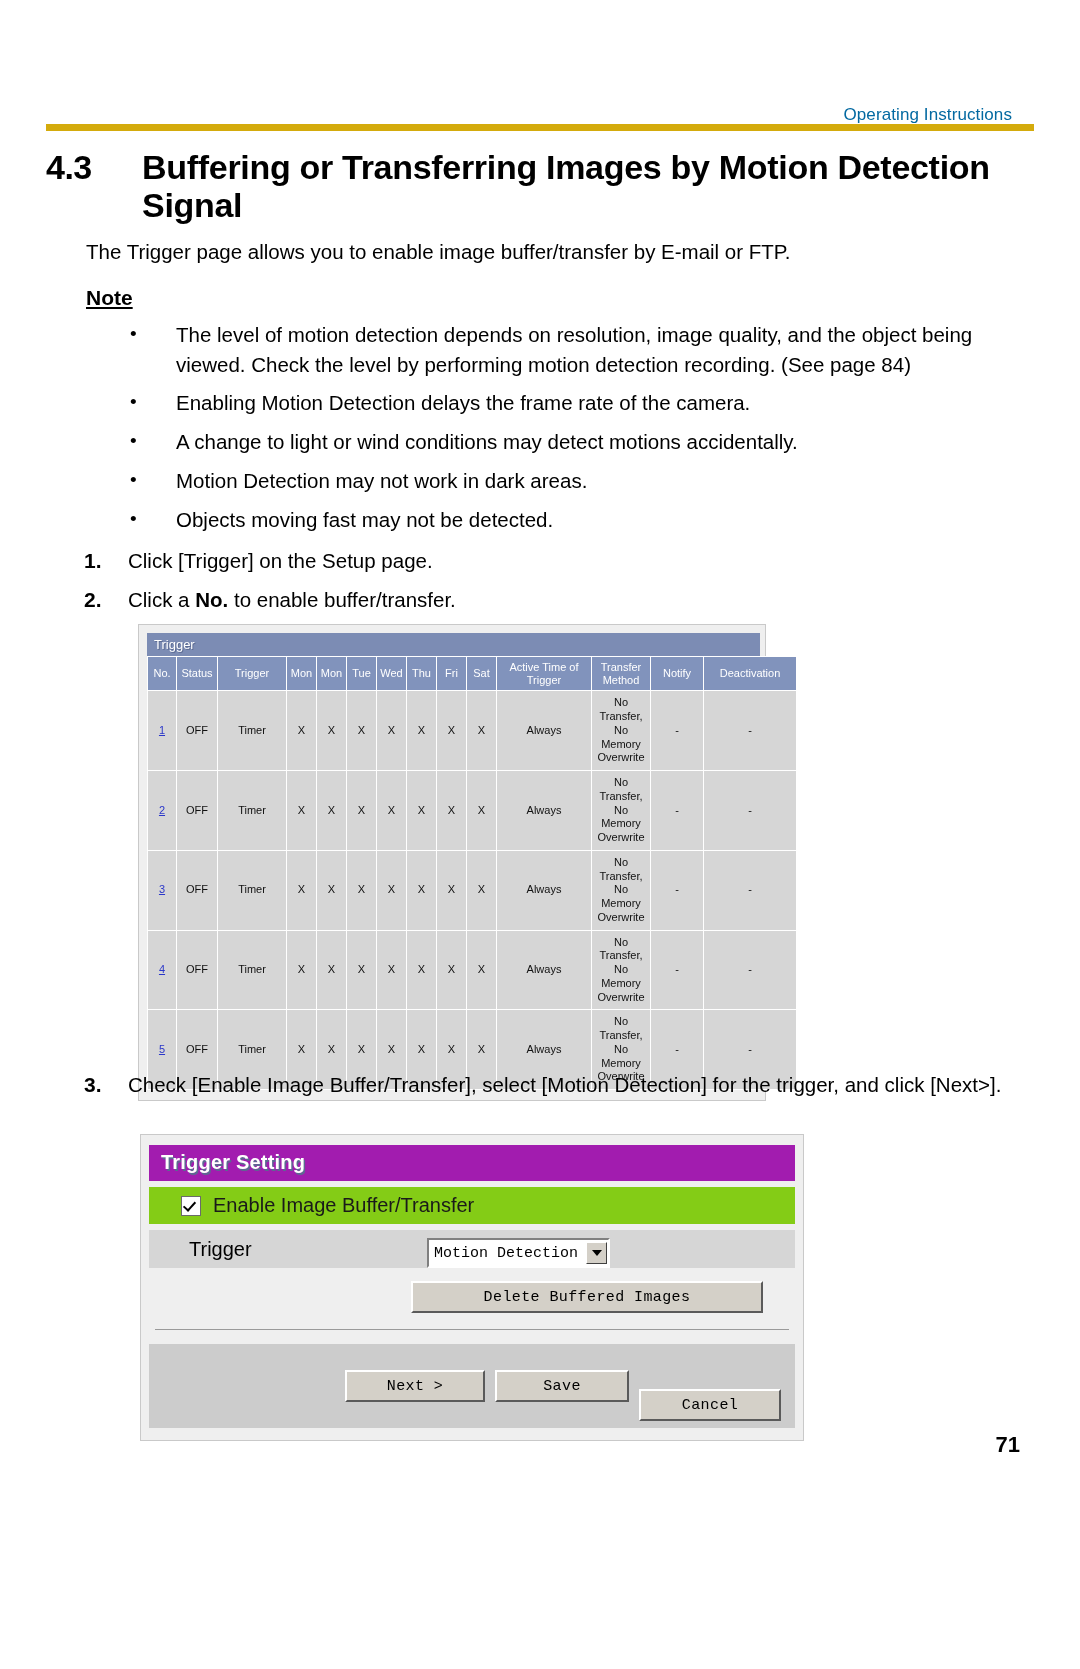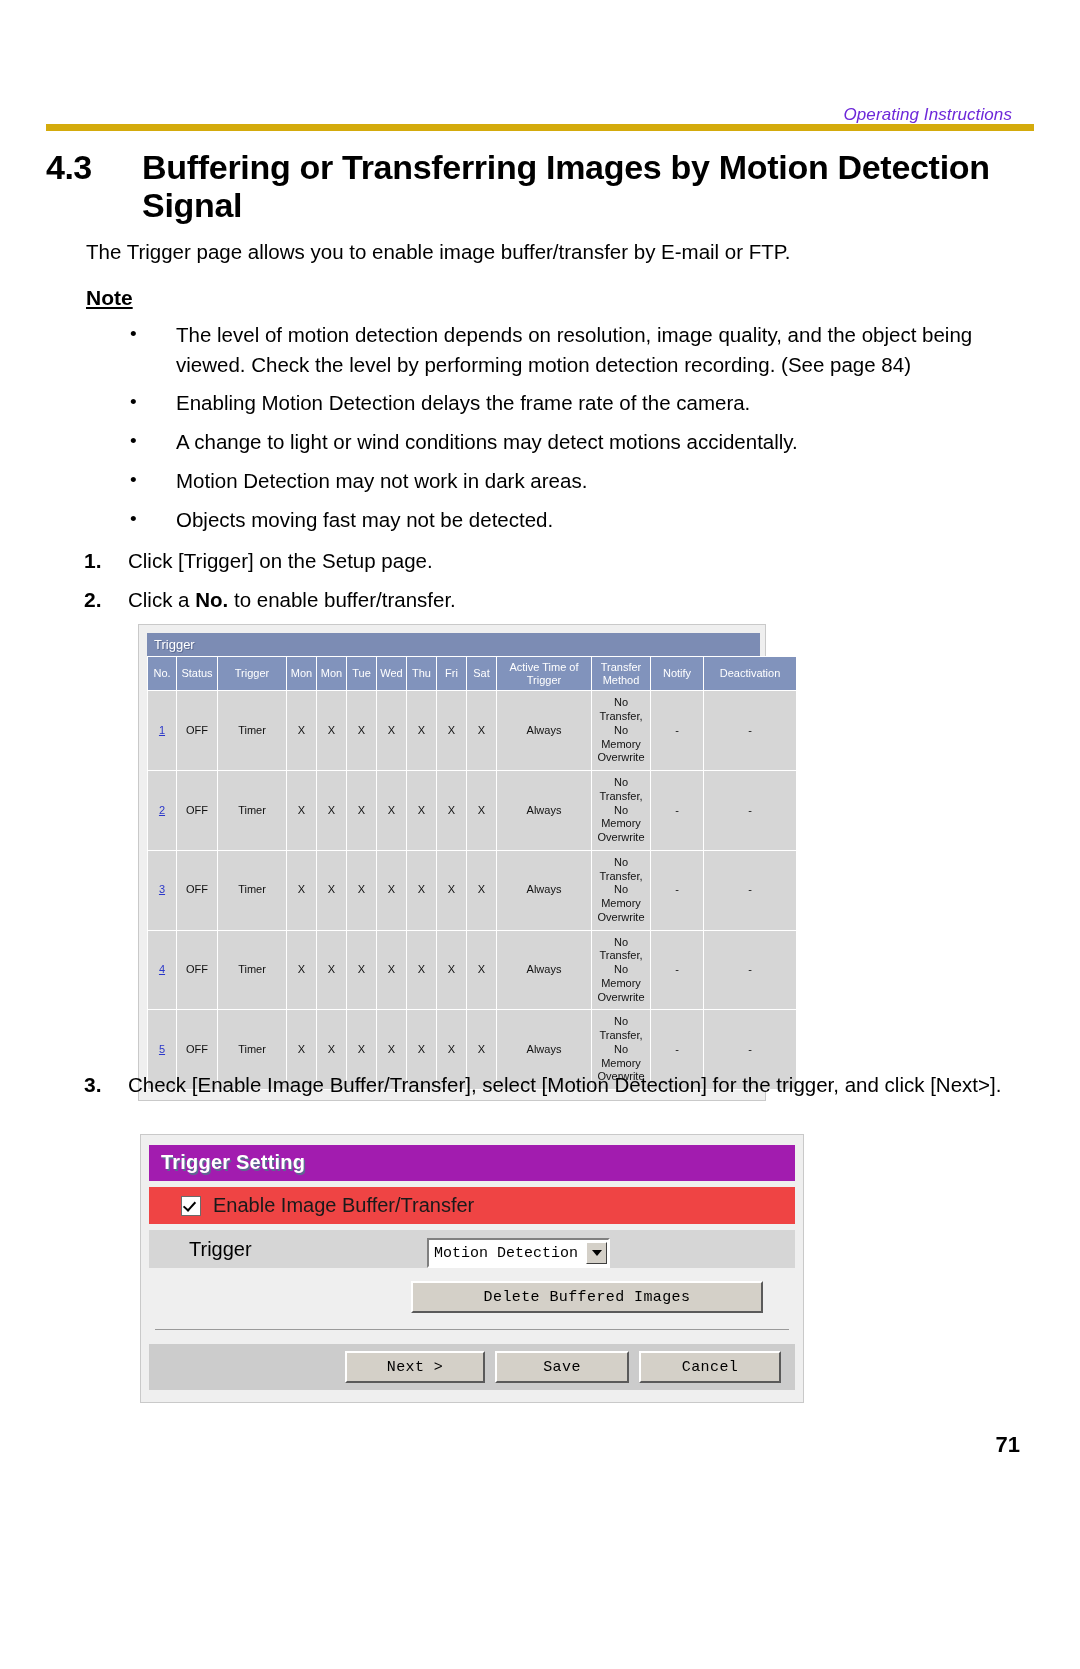--- a/index.html
+++ b/index.html
@@ -1,20 +1,20 @@
 <!DOCTYPE html>
 <html><head>
 <meta charset="utf-8">
 <style>
   html,body{margin:0;padding:0;background:#ffffff;}
   body{width:1080px;height:1669px;font-family:"Liberation Sans",sans-serif;color:#000;}
   .page{position:relative;width:1080px;height:1669px;box-sizing:border-box;}
 
   
-  .hdr-text{position:absolute;top:105px;right:68px;font-size:17px;color:#6d28d9;letter-spacing:.1px;font-style:italic;}
+  .hdr-text{position:absolute;top:105px;right:68px;font-size:17px;color:#0369a1;letter-spacing:.1px;}
   .hdr-rule{position:absolute;top:124px;left:46px;right:46px;height:7px;background:#d4ab0c;}
 
   
   .sec{position:absolute;top:148px;left:46px;right:60px;}
   .sec-row{display:flex;align-items:flex-start;}
   .sec-num{font-size:34px;font-weight:bold;line-height:1.12;min-width:96px;letter-spacing:-.5px;}
   .sec-title{font-size:34px;font-weight:bold;line-height:1.12;letter-spacing:-.3px;}
 
   
   .intro{position:absolute;top:238px;left:86px;right:70px;font-size:20.5px;line-height:1.34;}
@@ -43,21 +43,21 @@
      text-align:center;vertical-align:middle;color:#111;line-height:1.25;height:64px;}
   table.trig td.no a{color:#2b37c9;text-decoration:underline;font-size:11px;}
   .c-no{width:26px}.c-st{width:38px}.c-tg{width:66px}.c-day{width:27px}
   .c-at{width:92px}.c-tm{width:56px}.c-nt{width:50px}.c-dv{width:90px}
 
   
   .shot2{position:absolute;top:1134px;left:140px;width:664px;background:#efefef;
          border:1px solid #c9c9c9;box-sizing:border-box;padding:10px 8px 12px 8px;}
   .ts-hd{background:#a21caf;color:#fff;font-size:20px;font-weight:bold;
          padding:6px 0 7px 12px;text-shadow:1.5px 1.5px 0 #5b6a91;letter-spacing:.2px;}
-  .ts-row{background:#ef4444;display:flex;align-items:center;margin-top:6px;padding:7px 0 7px 32px;}
+  .ts-row{background:#84cc16;display:flex;align-items:center;margin-top:6px;padding:7px 0 7px 32px;}
   .cbx{width:18px;height:18px;border:1px solid #6b6b6b;background:#fff;position:relative;
        flex:0 0 18px;margin-right:12px;}
   .cbx:after{content:"";position:absolute;left:4px;top:2px;width:5px;height:10px;
        border:solid #000;border-width:0 2px 2px 0;transform:rotate(42deg);}
   .ts-lbl{font-size:20px;color:#1a1a1a;}
   .ts-row2{display:flex;margin-top:6px;align-items:stretch;}
   .ts-cellL{background:#d6d6d6;width:264px;flex:0 0 264px;display:flex;align-items:center;
             padding-left:40px;box-sizing:border-box;font-size:20px;height:38px;}
   .ts-cellR{background:#d6d6d6;flex:1;display:flex;align-items:center;padding-left:14px;height:38px;}
   .sel{display:inline-flex;align-items:center;background:#fff;border:2px solid;
@@ -70,21 +70,21 @@
   .sel .arrow i{border-left:5px solid transparent;border-right:5px solid transparent;
        border-top:6px solid #000;display:block;font-style:normal;}
   .btn{display:inline-flex;align-items:center;justify-content:center;background:#d4d0c8;
        border:2px solid;border-color:#ffffff #5a5a5a #5a5a5a #ffffff;
        font-family:"Liberation Mono",monospace;font-size:15px;color:#000;height:28px;letter-spacing:.4px;}
   .delrow{display:flex;justify-content:flex-end;margin-top:13px;padding-right:32px;text-align:center;}
   .btn-del{width:348px;}
   .divider{border-top:1px solid #9a9a9a;margin:16px 6px 0 6px;}
   .footrow{background:#cccccc;margin-top:14px;display:flex;justify-content:flex-end;
            align-items:center;padding:7px 14px 7px 0;gap:10px;}
-  .btn-next{width:136px;}.btn-save{width:130px;}.btn-cancel{width:138px;}
+  .btn-next{width:136px;}.btn-save{width:130px;}.btn-cancel{width:138px;margin-top:38px;}
 
   .pageno{position:absolute;top:1432px;right:60px;font-size:22px;font-weight:bold;}
 </style>
 </head>
 <body>
 
 <div class="page">
 
   <div class="hdr-text">Operating Instructions</div>
   <div class="hdr-rule"></div>

